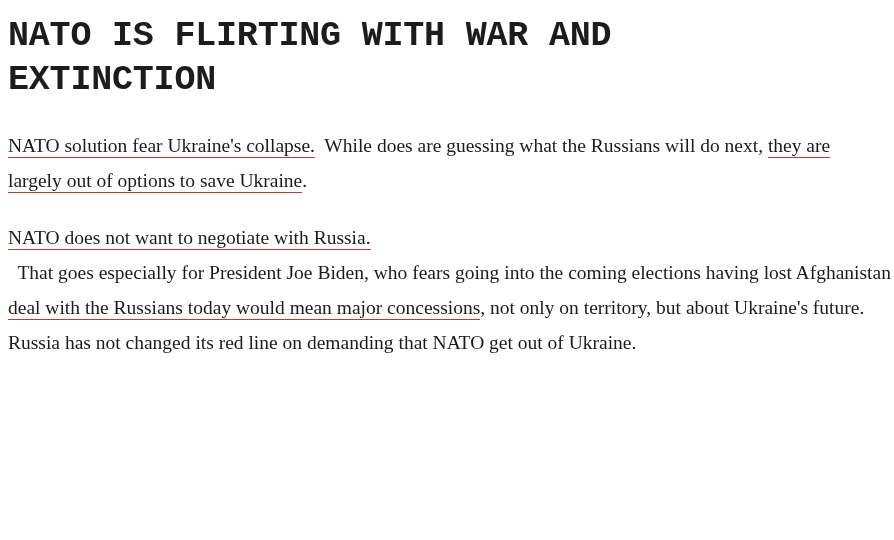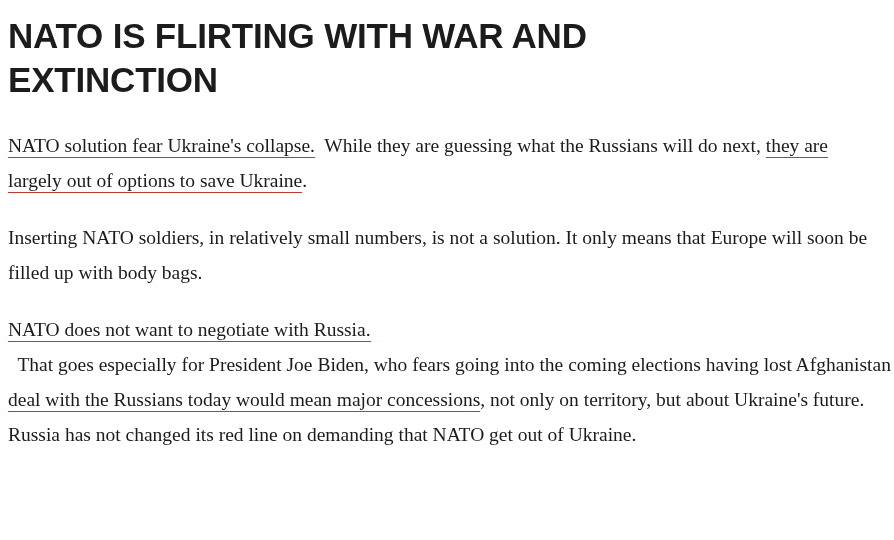--- a/index.html
+++ b/index.html
@@ -15,21 +15,21 @@
     color: #1a1a1a;
   }
   .page {
     position: relative;
     width: 894px;
     height: 540px;
     box-sizing: border-box;
     padding: 14px 8px 0 8px;
   }
   .article-title {
-    font-family: Liberation Sans, sans-serif;
+    font-family: Liberation Mono, monospace;
     font-weight: bold;
     font-size: 35px;
     line-height: 1.26;
     letter-spacing: -0.2px;
     color: #1c1c1c;
     margin: 0 0 10px 0;
     max-width: 780px;
   }
   .body-copy {
     margin-top: 26px;
@@ -54,25 +54,22 @@
 </style>
 </head>
 <body>
 
 <div class="page">
 
   <h1 class="article-title">NATO IS FLIRTING WITH WAR AND EXTINCTION</h1>
 
   <div class="body-copy">
     <p class="para">
-      <span class="u-red">NATO solution fear Ukraine's collapse.</span><span class="sp">  While they are guessing what the Russians will do next, </span><span class="u-red">they are largely out of options to save Ukraine</span><span>.</span>
+      <span class="u-red">NATO solution fear Ukraine's collapse.</span><span class="sp">  While does are guessing what the Russians will do next, </span><span class="u-red">they are largely out of options to save Ukraine</span><span>.</span>
     </p>
 
-    <p class="para">
-      <span>Inserting NATO soldiers, in relatively small numbers, is not a solution.  It only means that Europe will soon be filled up with body bags.</span>
-    </p>
 
     <p class="para">
       <span class="u-red">NATO does not want to negotiate with Russia.</span><span class="sp">  That goes especially for President Joe Biden, who fears going into the coming elections having lost Afghanistan and Ukraine.  </span><span class="u-red">Any deal with the Russians today would mean major concessions</span><span>, not only on territory, but about Ukraine's future.  Russia has not changed its red line on demanding that NATO get out of Ukraine.</span>
     </p>
   </div>
 
 </div>
 
 </body></html>

